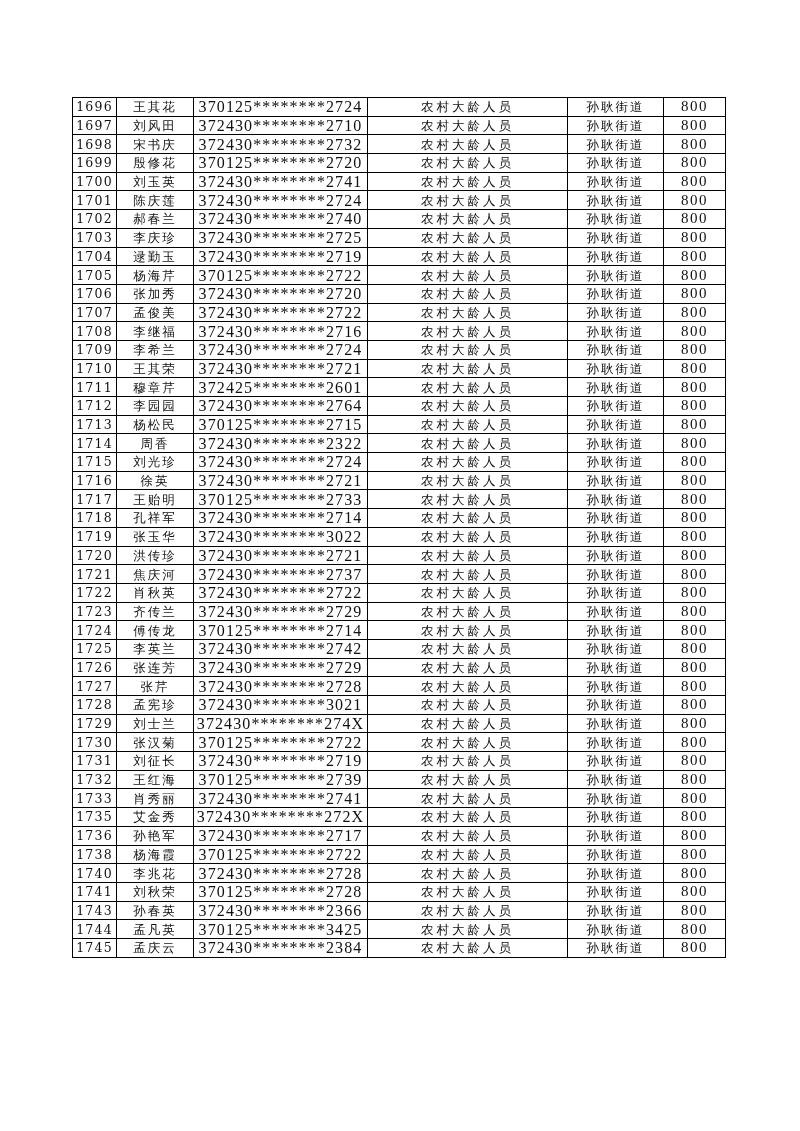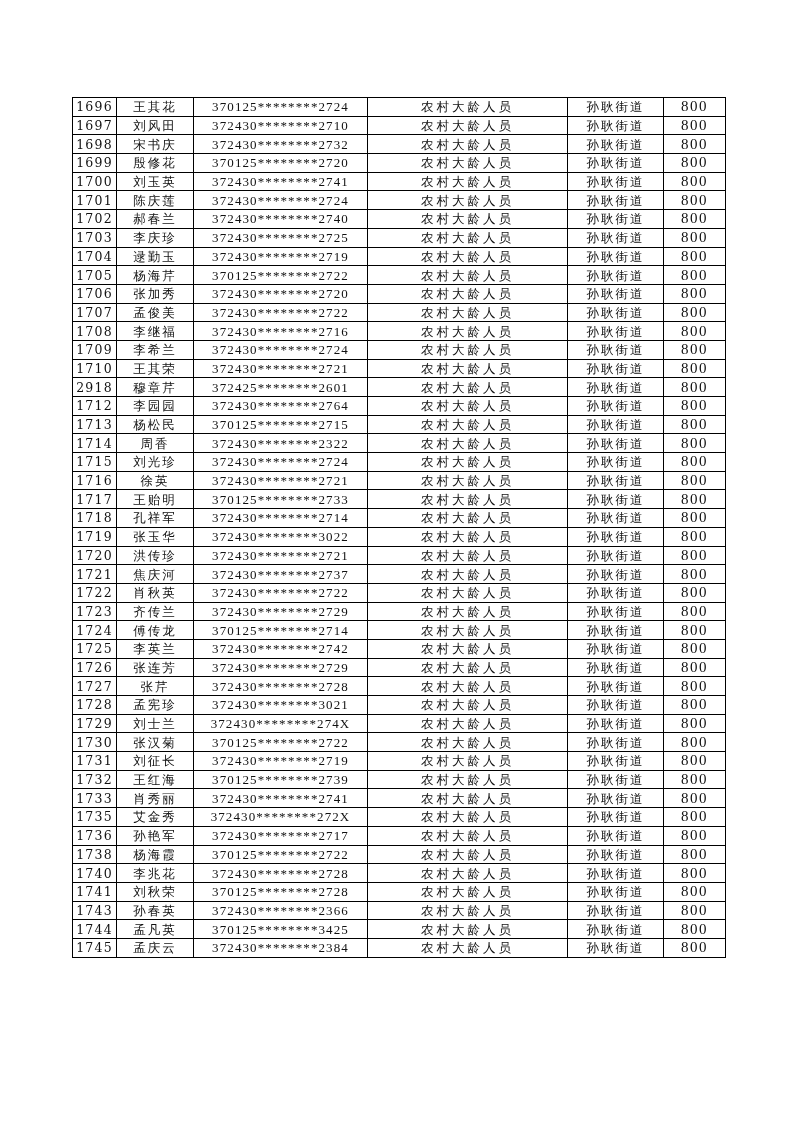--- a/index.html
+++ b/index.html
@@ -6,21 +6,21 @@
   body { width: 800px; height: 1131px; position: relative; overflow: hidden;
          font-family: "DejaVu Serif", "Liberation Serif", serif; color: #111; }
   .page { position: absolute; left: 0; top: 0; width: 800px; height: 845px; background: #fff; }
   table.roster { position: absolute; left: 72px; top: 97px; border-collapse: collapse;
                  table-layout: fixed; width: 653px; }
   table.roster td { border: 1px solid #000; height: 17.7px; padding: 0; text-align: center;
                     font-size: 12.5px; line-height: 17px; white-space: nowrap; overflow: hidden;
                     letter-spacing: 1px; }
   table.roster td.c-no { letter-spacing: 1.2px; }
   table.roster td.c-name { letter-spacing: 2px; }
-  table.roster td.c-id { letter-spacing: 1.1px; font-family: "Liberation Serif", "DejaVu Serif", serif; font-size: 13px; }
+  table.roster td.c-id { letter-spacing: 1.1px; font-family: "Liberation Serif", "DejaVu Serif", serif; font-size: 16px; }
   table.roster td.c-cat { letter-spacing: 3px; }
   table.roster td.c-street { letter-spacing: 2px; }
   table.roster td.c-amt { letter-spacing: 1.5px; font-family: "Liberation Serif", "DejaVu Serif", serif; font-size: 15px; }
   table.roster tr { height: 18.7px; }
 </style>
 </head>
 <body>
 
 <div class="page">
   <table class="roster">
@@ -147,21 +147,21 @@
         </tr>
         <tr>
           <td class="c-no">1710</td>
           <td class="c-name">王其荣</td>
           <td class="c-id">372430********2721</td>
           <td class="c-cat">农村大龄人员</td>
           <td class="c-street">孙耿街道</td>
           <td class="c-amt">800</td>
         </tr>
         <tr>
-          <td class="c-no">2918</td>
+          <td class="c-no">1711</td>
           <td class="c-name">穆章芹</td>
           <td class="c-id">372425********2601</td>
           <td class="c-cat">农村大龄人员</td>
           <td class="c-street">孙耿街道</td>
           <td class="c-amt">800</td>
         </tr>
         <tr>
           <td class="c-no">1712</td>
           <td class="c-name">李园园</td>
           <td class="c-id">372430********2764</td>

